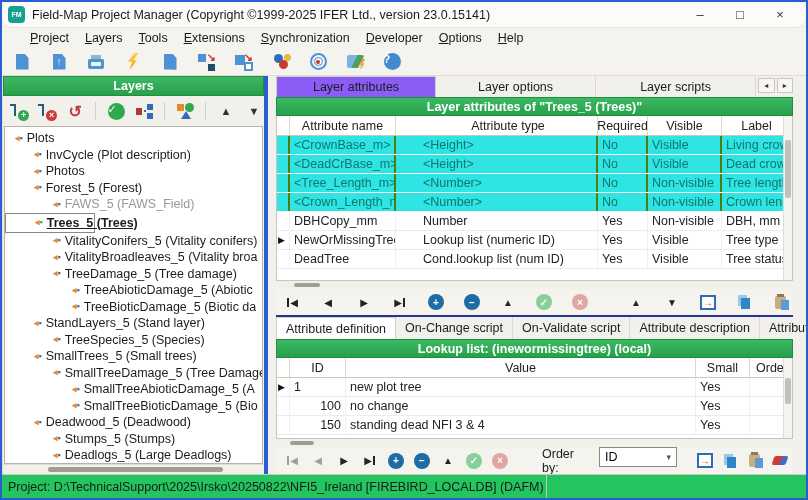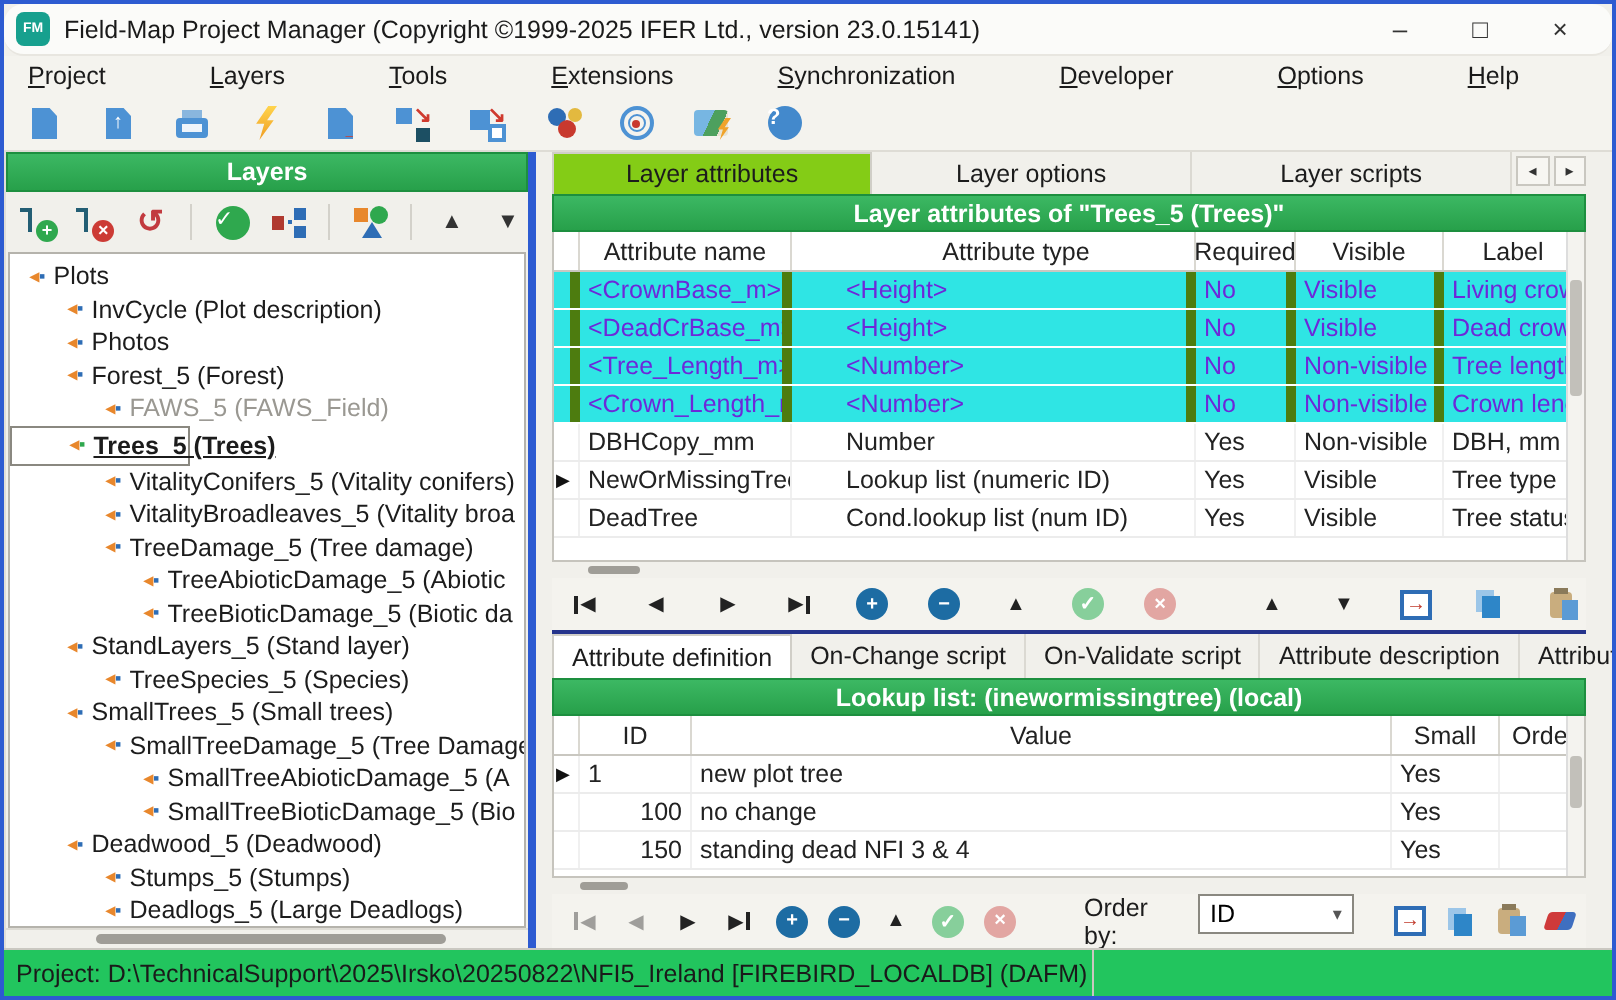--- a/index.html
+++ b/index.html
@@ -4,21 +4,21 @@
 <style>
   html,body{margin:0;padding:0;background:#d9d9d9;font-family:"Liberation Sans",sans-serif;}
   *{box-sizing:border-box;}
   .window{position:relative;width:808px;height:500px;border:2px solid #2d5bd1;background:#f1f0eb;overflow:hidden;display:flex;flex-direction:column;}
   
   .titlebar{height:26px;background:#fbfbf9;display:flex;align-items:center;padding:0 6px;flex:0 0 auto;border-bottom:1px solid #e8e6e0;border-radius:10px;}
   .fm-logo{width:17px;height:17px;border-radius:4px;background:#17a08e;color:#fff;font-size:7px;font-weight:bold;display:flex;align-items:center;justify-content:center;margin-right:7px;}
   .title{font-size:12.5px;color:#1a1a1a;flex:1;white-space:nowrap;overflow:hidden;}
   .wctl{width:40px;text-align:center;font-size:13px;color:#333;cursor:pointer;}
   
-  .menubar{height:20px;display:flex;align-items:center;padding-left:4px;flex:0 0 auto;background:#f4f3ee;gap:36px;}
+  .menubar{height:20px;display:flex;align-items:center;padding-left:20px;flex:0 0 auto;background:#f4f3ee;}
   .menu-item{font-size:12.5px;color:#1a1a1a;padding:0 8px;cursor:pointer;white-space:nowrap;}
   
   .toolbar{height:28px;display:flex;align-items:center;gap:13px;padding-left:8px;flex:0 0 auto;background:#f4f3ee;border-bottom:1px solid #dedcd5;}
   .tbtn{display:inline-flex;align-items:center;justify-content:center;width:24px;height:24px;cursor:pointer;}
   .tbtn i,.ltbtn i{font-style:normal;position:relative;display:block;}
   .pg{width:13px;height:16px;background:#4d92d4;clip-path:polygon(0 0,68% 0,100% 28%,100% 100%,0 100%);}
   .pup{position:absolute;left:0;right:0;top:2px;color:#fff;font-size:10px;font-weight:bold;text-align:center;}
   .exp{position:absolute;right:-5px;bottom:-3px;color:#cf3a2e;font-weight:bold;font-size:11px;}
   .prn{width:16px;height:10px;background:#4d92d4;border-radius:2px;margin-top:4px;}
   .prn:before{content:"";position:absolute;top:-4px;left:3px;width:10px;height:4px;background:#89b6de;}
@@ -69,33 +69,33 @@
   .trow.sel .tlabel{text-decoration:underline;font-weight:bold;}
   .ticon{display:inline-flex;margin-right:4px;font-size:9px;line-height:9px;}
   .ticon .ta{color:#e8872c;} .ticon .tb{color:#2e6db5;}
   .ticon .ta.g{color:#e8872c;} .ticon .tb.g2{color:#2fa84e;}
   .hscroll{height:10px;background:#f1f0eb;border-top:1px solid #dddbd4;position:relative;flex:0 0 auto;}
   .hthumb{position:absolute;top:2px;height:5px;background:#9f9d97;border-radius:3px;}
   
   .right-panel{flex:1;display:flex;flex-direction:column;min-width:0;padding:0 13px 0 8px;background:#f1f0eb;}
   .tabs{height:21px;display:flex;align-items:stretch;flex:0 0 auto;}
   .tab{width:166px;display:flex;align-items:center;justify-content:center;font-size:12.5px;color:#1c1c1c;border-right:1px solid #dbd9d2;cursor:pointer;}
-  .tab.active{background:#84cc16;border:1px solid #d0cec7;border-bottom:none;}
+  .tab.active{background:#8b5cf6;border:1px solid #d0cec7;border-bottom:none;}
   .tarrow{width:17px;height:15px;margin-top:2px;border:1px solid #c9c7c0;background:#f7f6f2;display:flex;align-items:center;justify-content:center;font-size:8px;color:#333;cursor:pointer;margin-left:2px;}
   .tabspacer{flex:1;}
   .ghdr{height:19px;background:linear-gradient(#3cb863,#27a04a);color:#fff;font-weight:bold;font-size:12.5px;display:flex;align-items:center;justify-content:center;flex:0 0 auto;border:1px solid #1d8f3f;}
   .grid{background:#fff;border:1px solid #c6c4bd;border-top:none;position:relative;flex:0 0 auto;overflow:hidden;}
   #attrgrid{height:165px;}
   #lookupgrid{height:81px;}
   .grow{display:flex;height:19px;align-items:stretch;border-bottom:1px solid #ececec;}
   .grow.hdr{height:20px;border-bottom:1px solid #c9c7c0;background:#fff;font-size:12.5px;}
   .grow.hdr .gc{justify-content:center;border-right:1px solid #dad8d1;}
   .gc{display:flex;align-items:center;padding:0 4px;font-size:12.5px;color:#222;white-space:nowrap;overflow:hidden;border-right:1px solid #f0f0f0;}
   .grow.cy{background:#2fe5e4;border-bottom:1px solid #fff;}
-  .grow.cy .gc{border-right:5px solid #4d7c0f;color:#6d28d9;}
+  .grow.cy .gc{border-right:2px solid #4d7c0f;color:#0f766e;}
   .c-mark{width:13px;padding:0 1px;flex:0 0 auto;}
   .c-name{width:106px;flex:0 0 auto;}
   .c-type{width:179px;flex:0 0 auto;margin-left:23px;}
   .c-req{width:50px;flex:0 0 auto;}
   .c-vis{width:74px;flex:0 0 auto;}
   .c-label{flex:1;}
   .l-mark{width:13px;padding:0 1px;flex:0 0 auto;}
   .l-id{width:56px;flex:0 0 auto;justify-content:flex-end;}
   .l-id.left{justify-content:flex-start;}
   .l-val{flex:1;}

